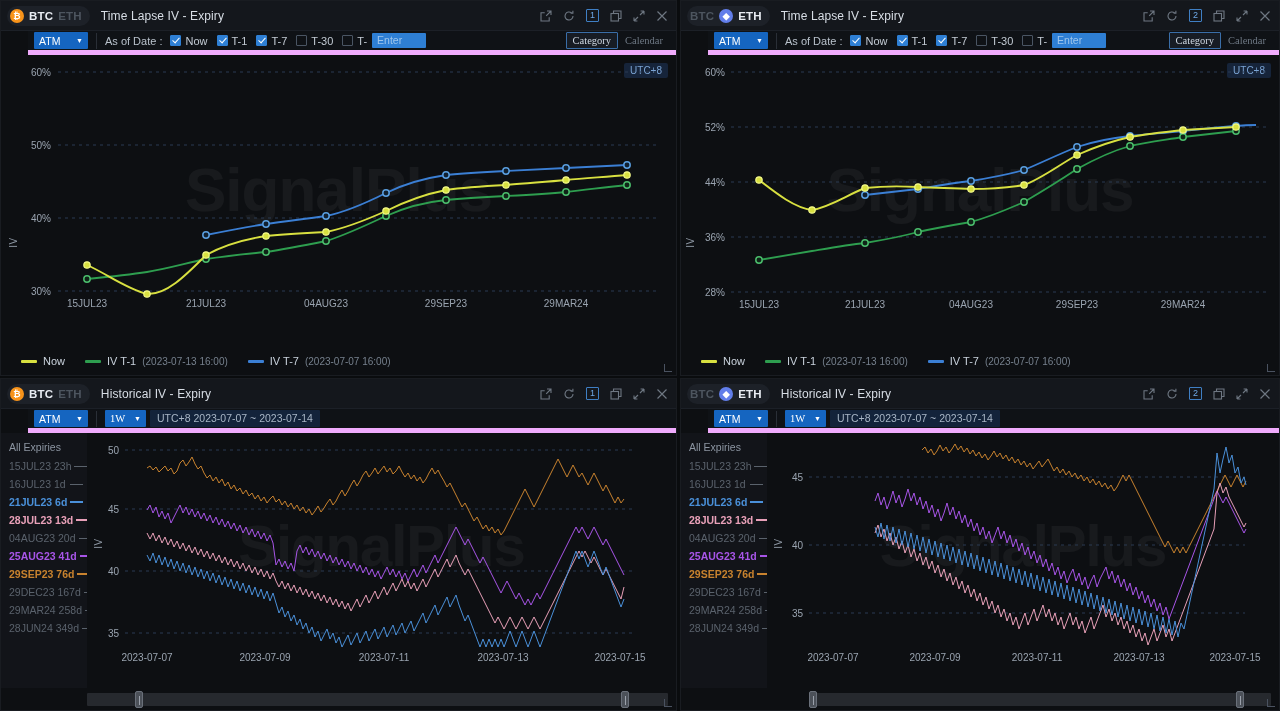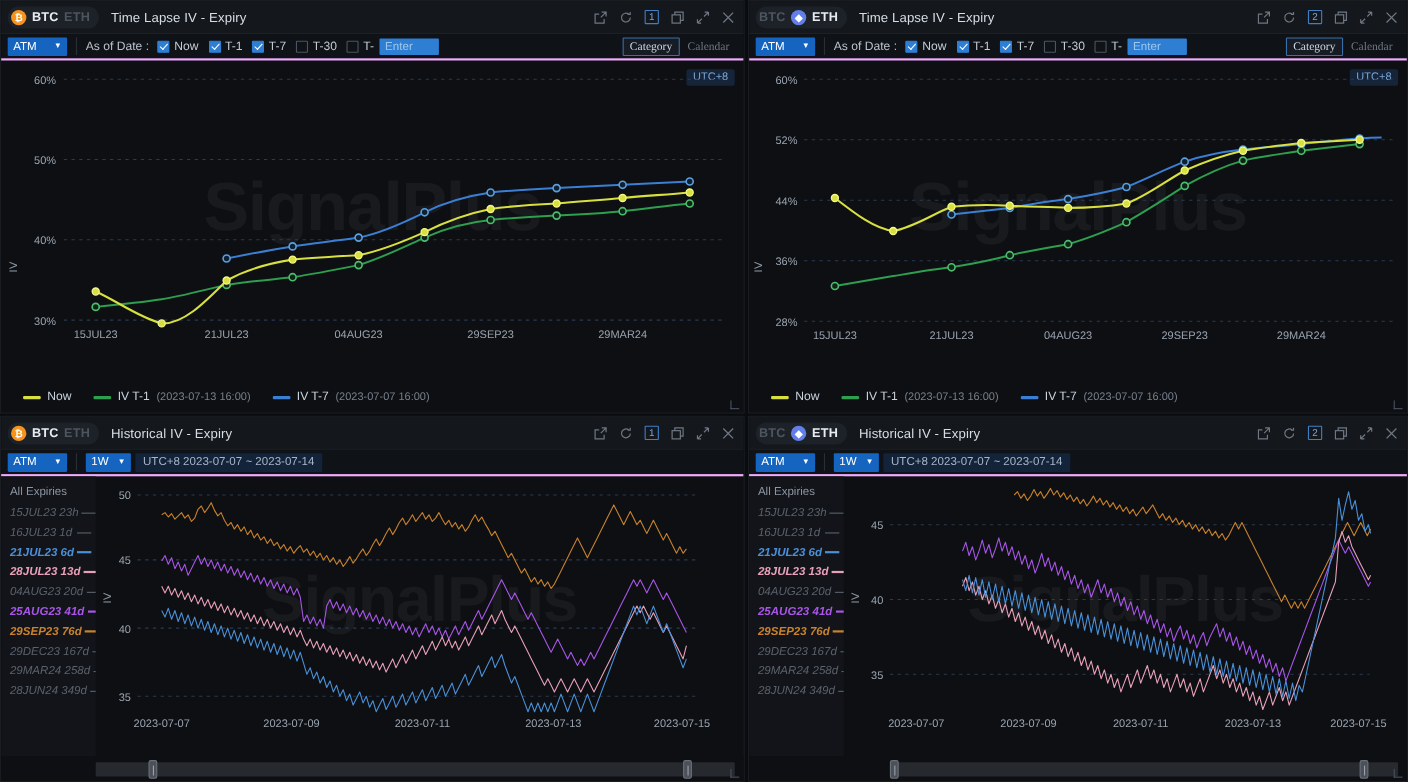--- a/index.html
+++ b/index.html
@@ -63,31 +63,32 @@
     font-size: 9px; line-height: 11px; text-align: center;
     border-radius: 1px;
   }
 
   
   .ptool {
     height: 24px; min-height: 24px;
     background: #0f1216;
     display: flex; align-items: center;
     padding: 0 6px;
-    border-bottom: 2px solid #f0abfc;
+    border-bottom: 5px solid #f0abfc;
     font-size: 11px;
+    margin-left: 27px;
   }
   .selbox {
     background: #1565c0; color: #fff;
     height: 17px; min-width: 54px;
     display: flex; align-items: center; justify-content: space-between;
     padding: 0 5px; font-size: 10.5px;
     border-radius: 1px; cursor: pointer;
   }
-  .selbox.sm { min-width: 41px; }
+  .selbox.sm { min-width: 41px; font-family: Liberation Serif, serif; }
   .caret { font-size: 7px; margin-left: 6px; }
   .tdiv { width: 1px; height: 16px; background: #2a2f37; margin: 0 8px; }
   .aod { color: #b9c2cc; font-size: 11px; margin-right: 8px; }
   .cbgroup { display: flex; align-items: center; gap: 9px; }
   .cbitem { display: flex; align-items: center; gap: 4px; cursor: pointer; }
   .cb {
     width: 11px; height: 11px; border-radius: 1px;
     border: 1px solid #4a5563; background: transparent;
     flex: 0 0 auto; position: relative;
   }
@@ -161,21 +162,21 @@
     background: #121419;
     padding: 8px 0 0 8px;
     display: flex; flex-direction: column; gap: 2px;
     overflow: hidden;
   }
   .exphead { color: #8c95a1; font-size: 10.5px; margin-bottom: 3px; }
   .exprow {
     display: flex; align-items: center; justify-content: space-between;
     padding-right: 4px; cursor: pointer; height: 16px;
   }
-  .exptxt { font-size: 10.5px; white-space: nowrap; font-style: italic; }
+  .exptxt { font-size: 10.5px; white-space: nowrap; }
   .expdash { width: 13px; height: 0; border-top-style: solid; flex: 0 0 auto; margin-left: 3px; }
   .bodyrow { flex: 1; display: flex; overflow: hidden; }
   .chartwrap { flex: 1; position: relative; overflow: hidden; }
 
   
   .rslider {
     height: 22px; min-height: 22px;
     background: #0d0f12;
     display: flex; align-items: center;
     padding: 0 8px 0 0; position: relative;

